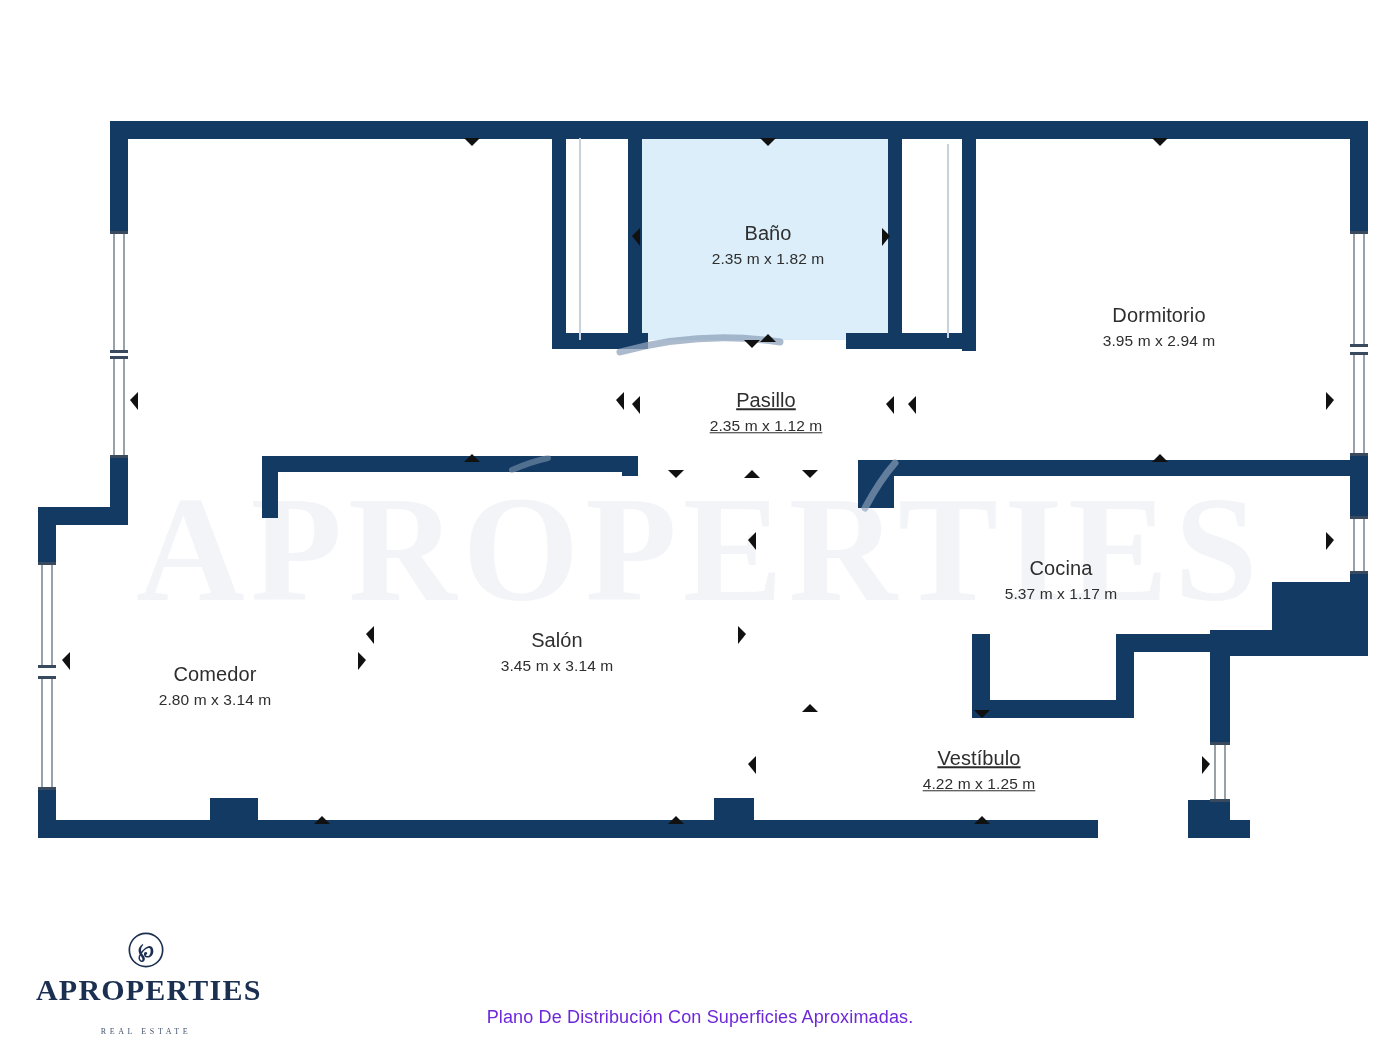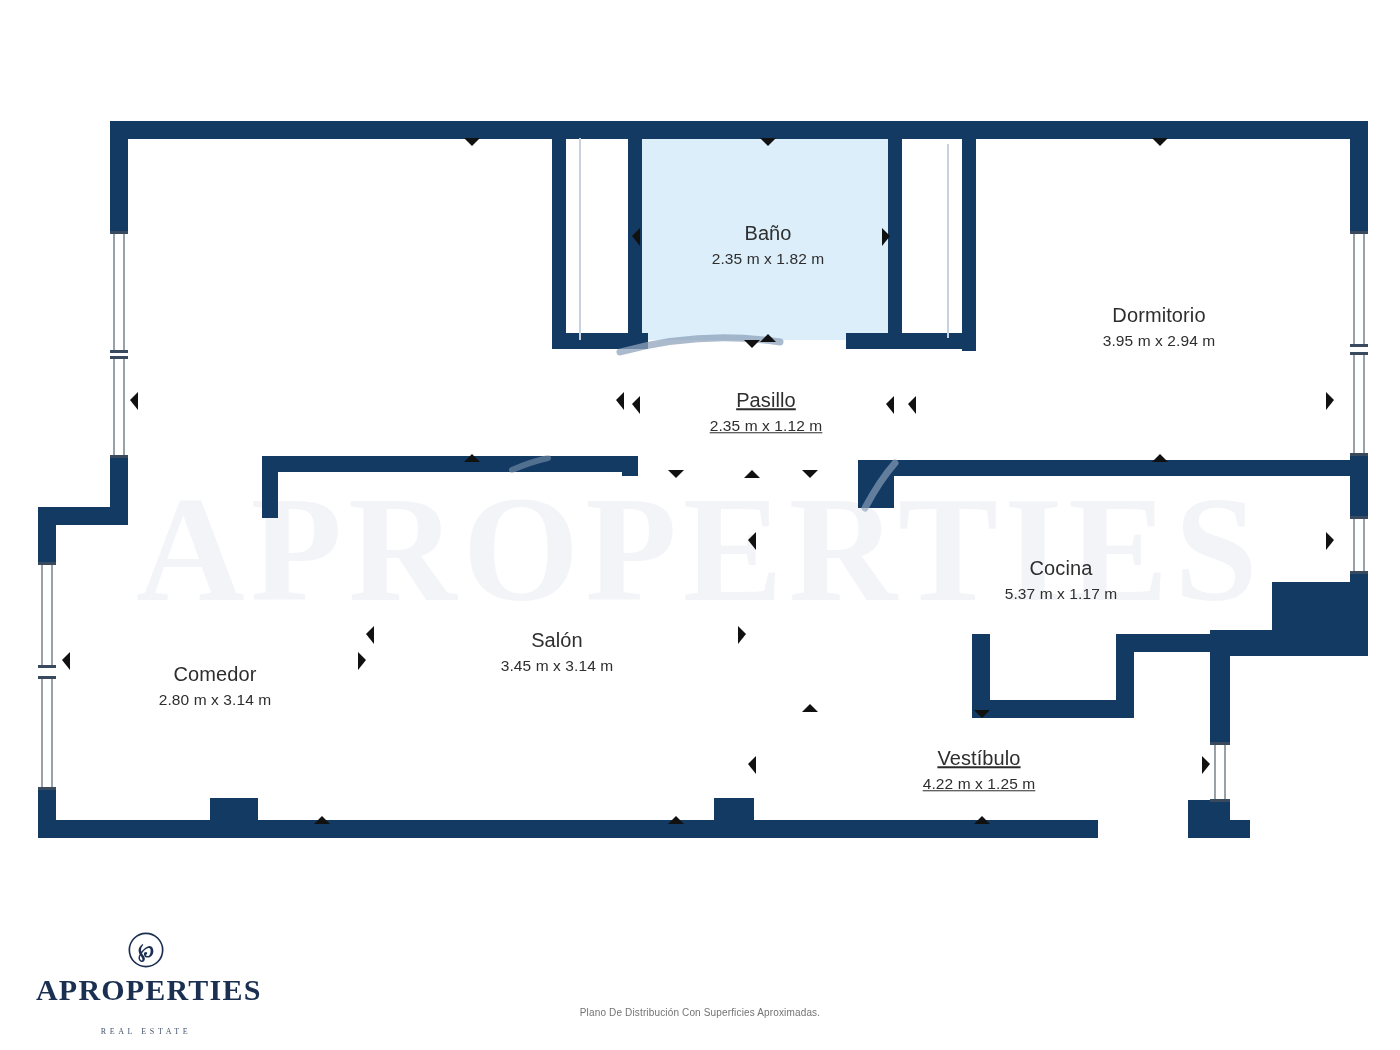--- a/index.html
+++ b/index.html
@@ -49,22 +49,22 @@
     color: #2e2e2e;
     letter-spacing: 0.1px;
     text-align: right;
   }
   #caption {
     position: absolute;
     left: 0;
     right: 0;
     top: 1007px;
     text-align: center;
-    font-size: 10px;
-    color: #737373;
+    font-size: 18px;
+    color: #6d28d9;
     letter-spacing: 0.15px;
   }
   #brand-logo {
     position: absolute;
     left: 36px;
     top: 930px;
     width: 220px;
     height: 95px;
     text-align: center;
     color: #1b2f50;

